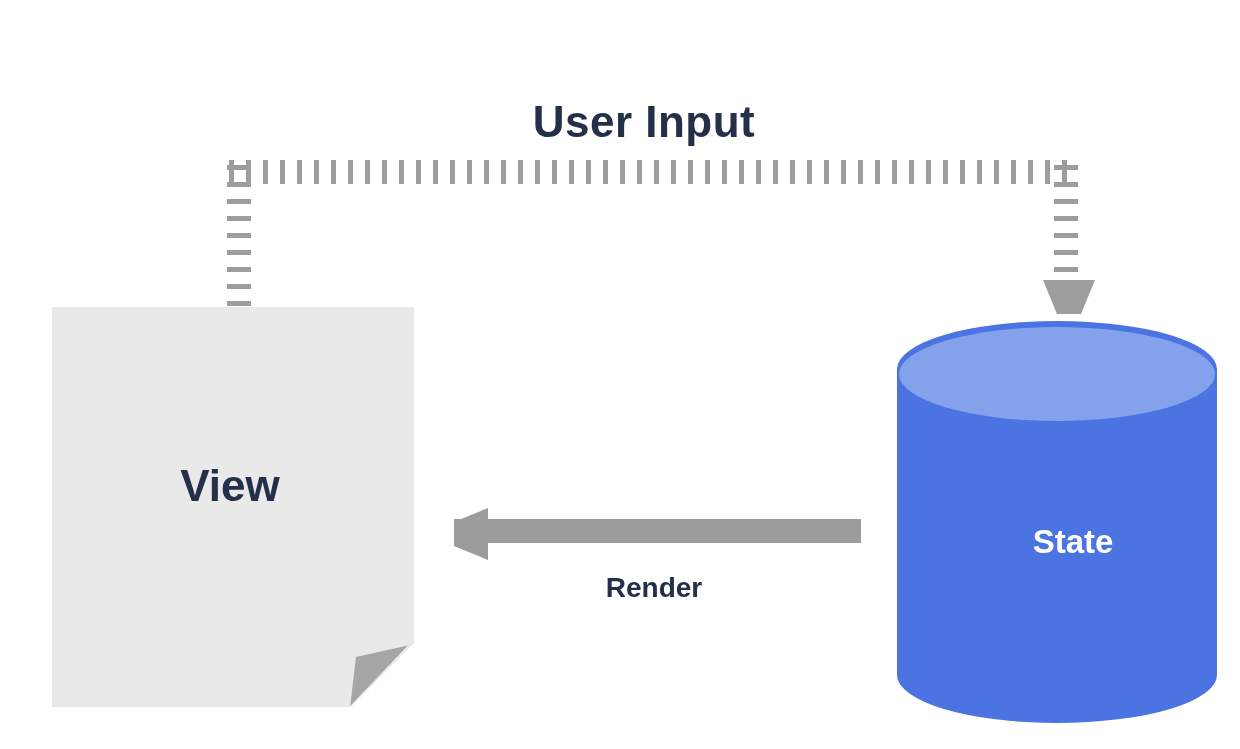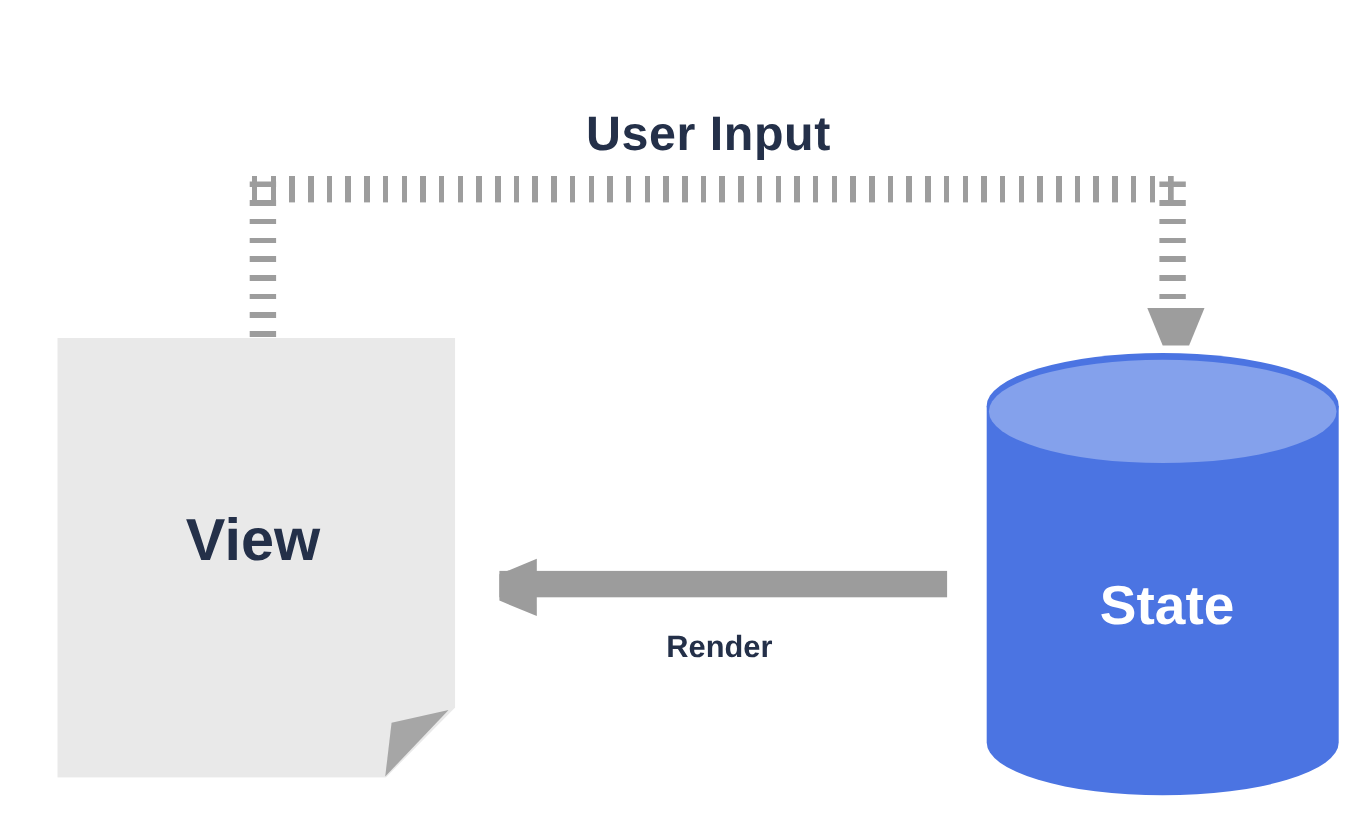--- a/index.html
+++ b/index.html
@@ -27,23 +27,23 @@
 
   
   .diagram-label {
     font-weight: bold;
     color: var(--ink);
     text-align: center;
     white-space: nowrap;
     line-height: 1;
   }
   .user-input-label { left: 400px; top: 64px; width: 440px; font-size: 44px; letter-spacing: 0.5px; }
-  .view-label  { left: 28px;  top: 428px; width: 356px; font-size: 54px; }
+  .view-label  { left: 28px;  top: 428px; width: 356px; font-size: 44px; }
   .render-label{ left: 430px; top: 538px; width: 400px; font-size: 28px; }
-  .state-label { left: 4px; top: 192px; width: 100%; font-size: 50px; color: var(--label-light); font-weight: bold; text-align: center; line-height: 1; white-space: nowrap; }
+  .state-label { left: 16px; top: 192px; width: 100%; font-size: 33px; color: var(--label-light); font-weight: bold; text-align: center; line-height: 1; white-space: nowrap; }
 
   
   .dotted-h {
     left: 205px; top: 136px; width: 838px; height: 5px;
     background: repeating-linear-gradient(to right, var(--dot-gray) 0 5px, transparent 5px 17px);
   }
   .dotted-v-left {
     left: 203px; top: 141px; width: 5px; height: 142px;
     background: repeating-linear-gradient(to bottom, var(--dot-gray) 0 5px, transparent 5px 17px);
   }

